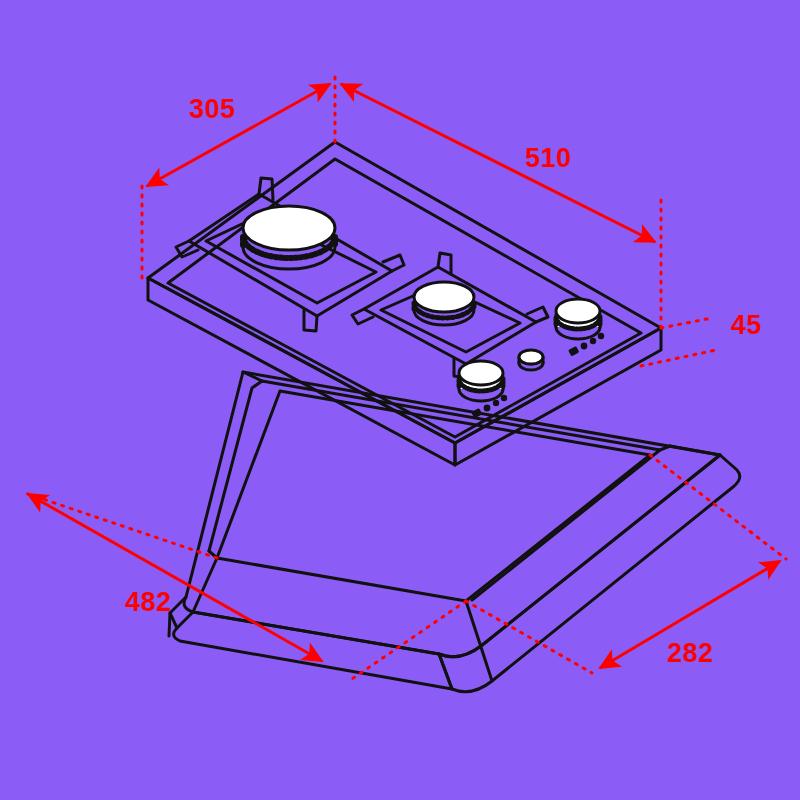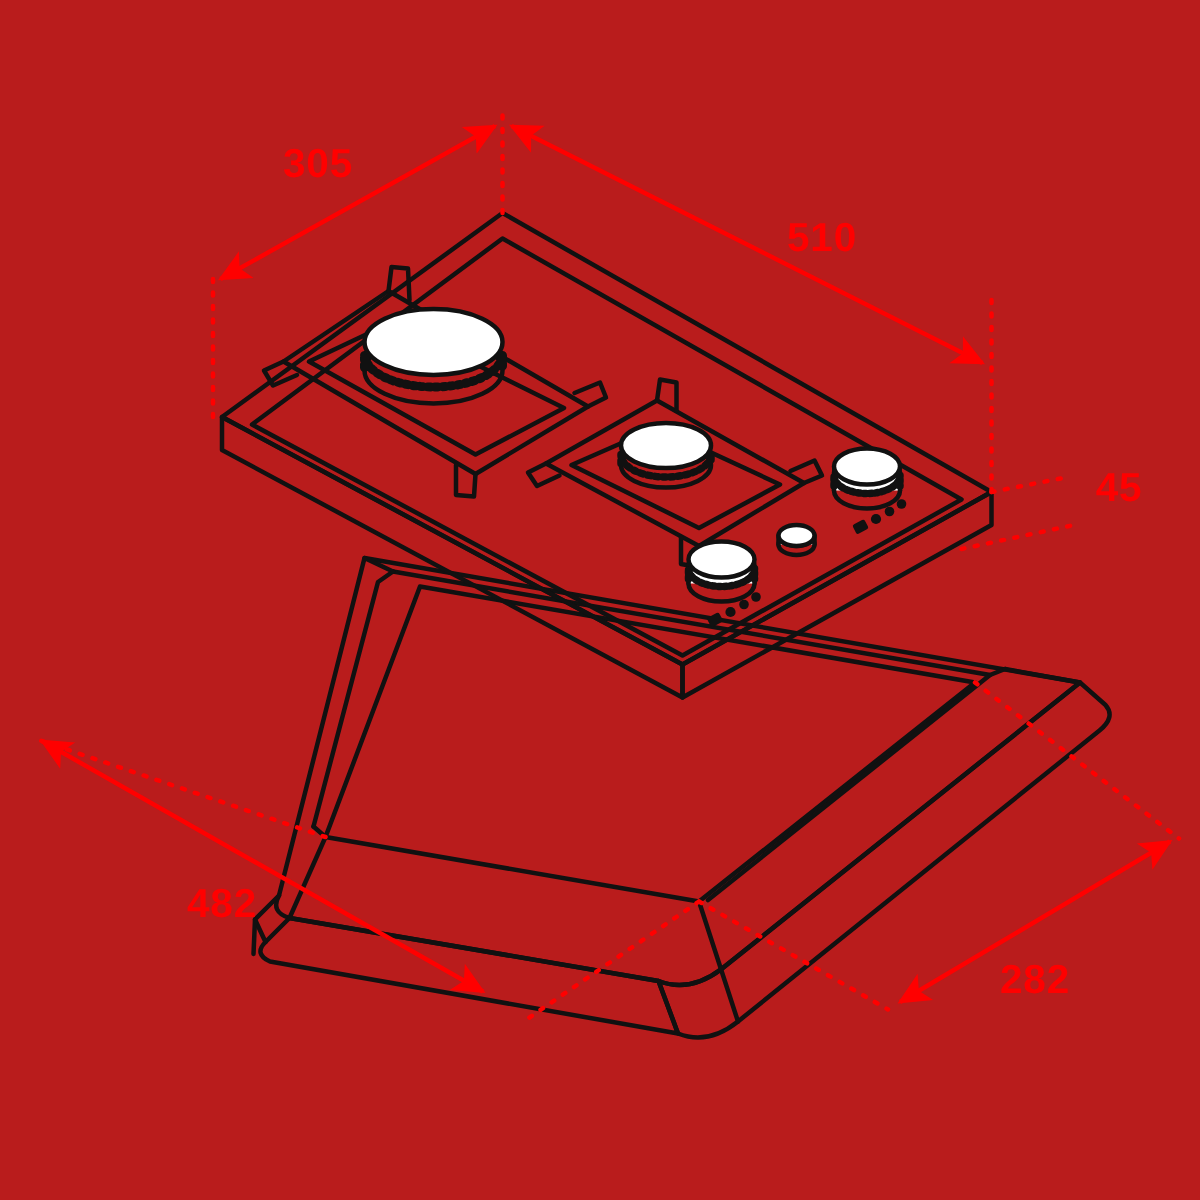--- a/index.html
+++ b/index.html
@@ -11,21 +11,21 @@
   body {
     width: 800px;
     height: 800px;
     overflow: hidden;
     font-family: "Liberation Sans", sans-serif;
   }
   #drawing-root {
     position: relative;
     width: 800px;
     height: 800px;
-    background: #b91c1c;
+    background: #8b5cf6;
   }
   #drawing-svg {
     position: absolute;
     left: 0;
     top: 0;
     width: 800px;
     height: 800px;
     display: block;
   }
   .dim-text {

